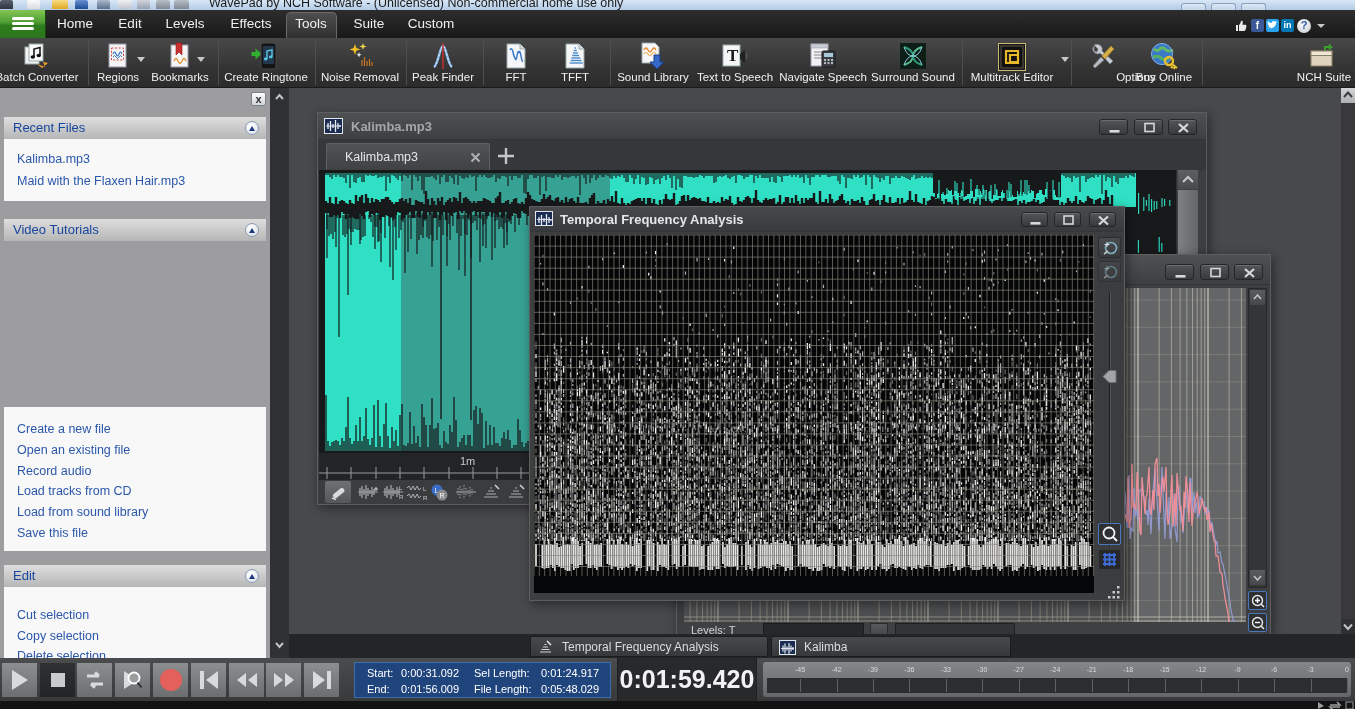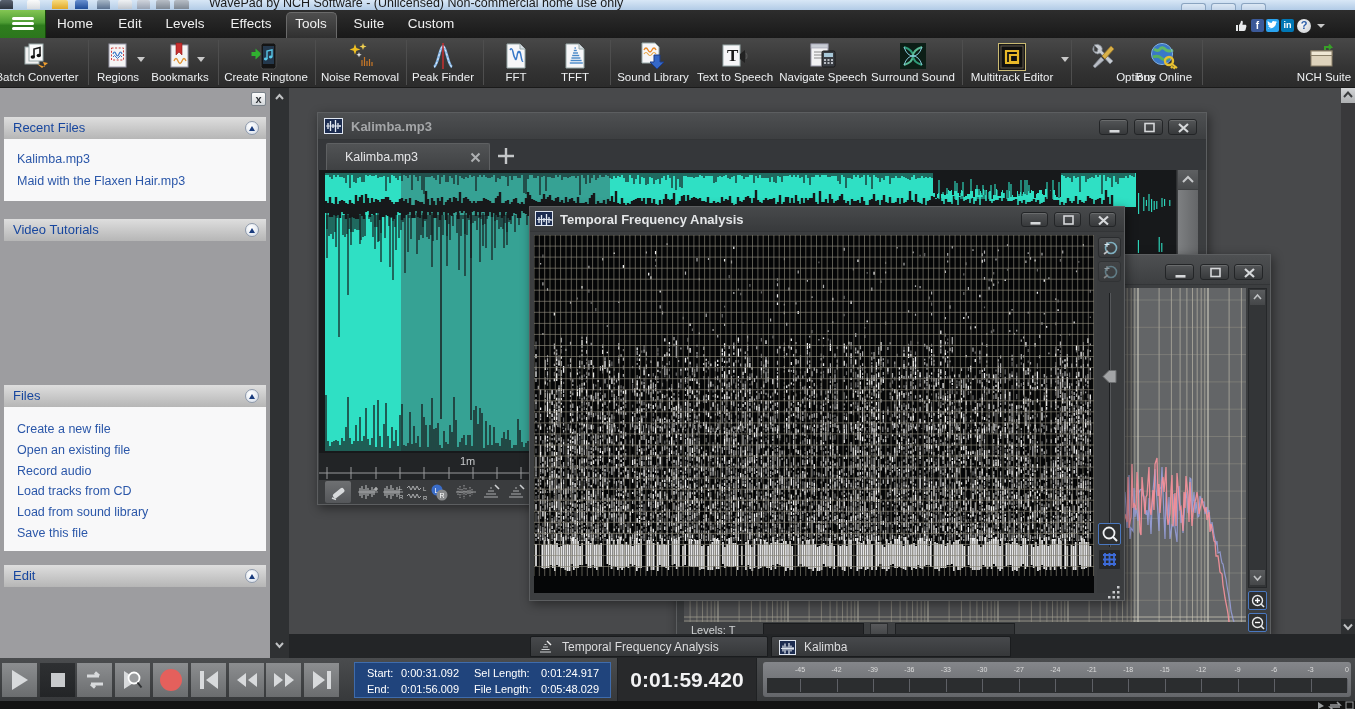--- a/index.html
+++ b/index.html
@@ -68,21 +68,21 @@
 .btab{position:absolute;top:2px;height:21px;background:linear-gradient(#47494c,#36383a);
 border:1px solid #1a1c1e;border-radius:2px 2px 0 0;color:#dcdcde;font-size:12px;line-height:20px}
 
 #playbar{left:0;top:658px;width:1355px;height:43px;background:linear-gradient(#4a4c4e,#37393b)}
 .pbtn{position:absolute;top:5px;height:34px;
 background:linear-gradient(#8c8e90,#6b6d6f)}
 #bluebox{position:absolute;left:354px;top:4px;width:257px;height:36px;background:#20447c;
 border:1px solid #3f6cac;color:#fff;font-size:11px}
 #bigtime{position:absolute;left:617px;top:0px;width:140px;height:43px;background:#28292b;
 border-left:1px solid #1f2123;border-right:1px solid #1f2123;color:#f2f2f4;
-font-size:21px;font-weight:bold;text-align:center;line-height:43px}
+font-size:25px;font-weight:bold;text-align:center;line-height:43px}
 #ruler{position:absolute;left:763px;top:4px;width:588px;height:35px;border-radius:3px;
 background:linear-gradient(#84868a,#64666a);overflow:hidden}
 #rulerin{position:absolute;left:4px;top:16px;width:580px;height:15px;background:#2b2d2f}
 .rlab{position:absolute;top:4px;font-size:7px;color:#dcdcdc;transform:translateX(-50%)}
 .rtick{position:absolute;top:17px;width:1px;height:13px;background:#5e6066}
 #bottomstrip{left:0;top:701px;width:1355px;height:8px;background:#131313}
 </style></head><body>
 <div id="root">
     <div id="titlebar" class="abs">
       <div class="qat" style="left:0px;width:13px;background:linear-gradient(#5a6270,#2e3540)"></div>
@@ -291,36 +291,38 @@
           <div class="plink" style="top:13px">Kalimba.mp3</div>
           <div class="plink" style="top:35px">Maid with the Flaxen Hair.mp3</div>
         </div>
       </div>
       <div class="panel" style="top:131px;height:148px">
         <div class="phead">Video Tutorials<div class="pcirc">
             <i></i>
           </div></div>
       </div>
       <div class="panel" style="top:297px;height:166px">
-        <div class="phead">Files<div class="pcirc">
-            <i></i>
-          </div></div>
         <div class="pbody" style="top:22px;height:144px">
           <div class="plink" style="top:15px">Create a new file</div>
           <div class="plink" style="top:36px">Open an existing file</div>
           <div class="plink" style="top:57px">Record audio</div>
           <div class="plink" style="top:77px">Load tracks from CD</div>
           <div class="plink" style="top:98px">Load from sound library</div>
           <div class="plink" style="top:119px">Save this file</div>
         </div>
       </div>
       <div class="panel" style="top:477px;height:115px">
         <div class="phead">Edit<div class="pcirc">
             <i></i>
           </div></div>
+        <div class="pbody" style="top:22px;height:93px">
+          <div class="plink" style="top:21px">Cut selection</div>
+          <div class="plink" style="top:42px">Copy selection</div>
+          <div class="plink" style="top:62px">Delete selection</div>
+        </div>
       </div>
     </div>
     <div id="sidescroll" class="abs">
       <svg class="chev" style="top:4px" width="11" height="10">
         <path d="M2,7 l3.5,-4 l3.5,4" stroke="#c0c2c4" stroke-width="2" fill="none"></path>
       </svg>
       <svg class="chev" style="top:552px" width="11" height="10">
         <path d="M2,3 l3.5,4 l3.5,-4" stroke="#c0c2c4" stroke-width="2" fill="none"></path>
       </svg>
     </div>

